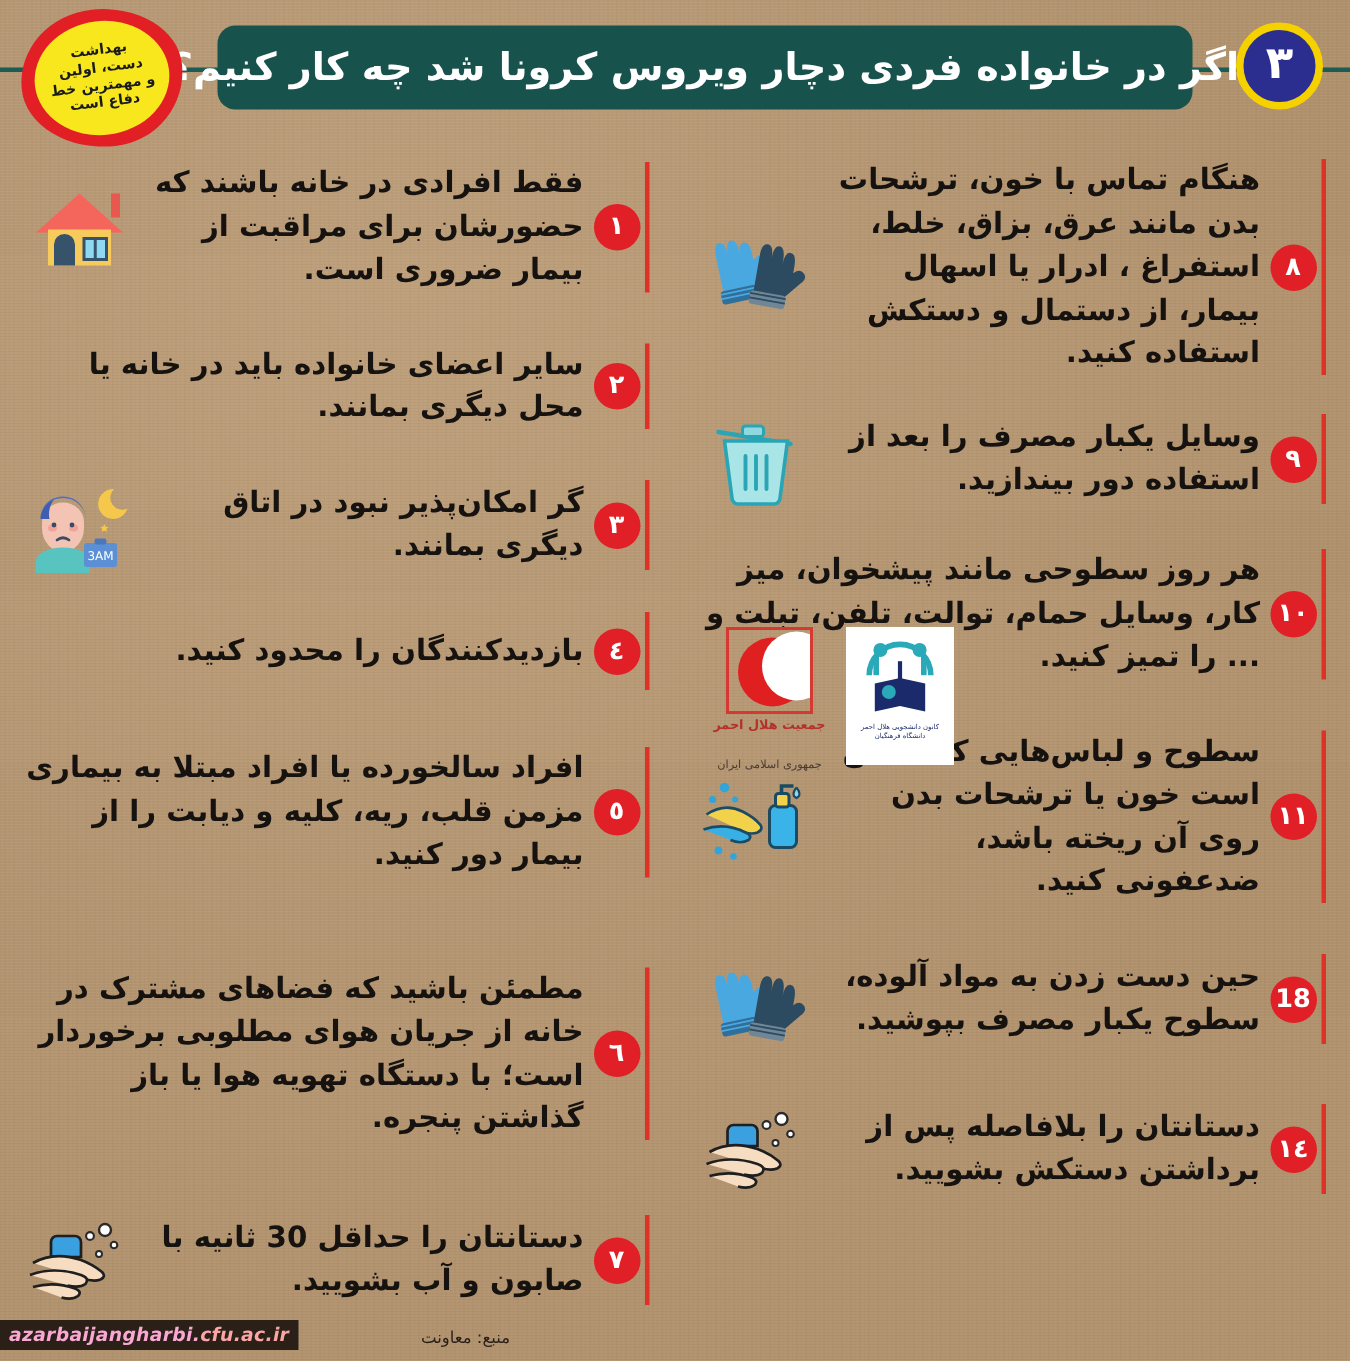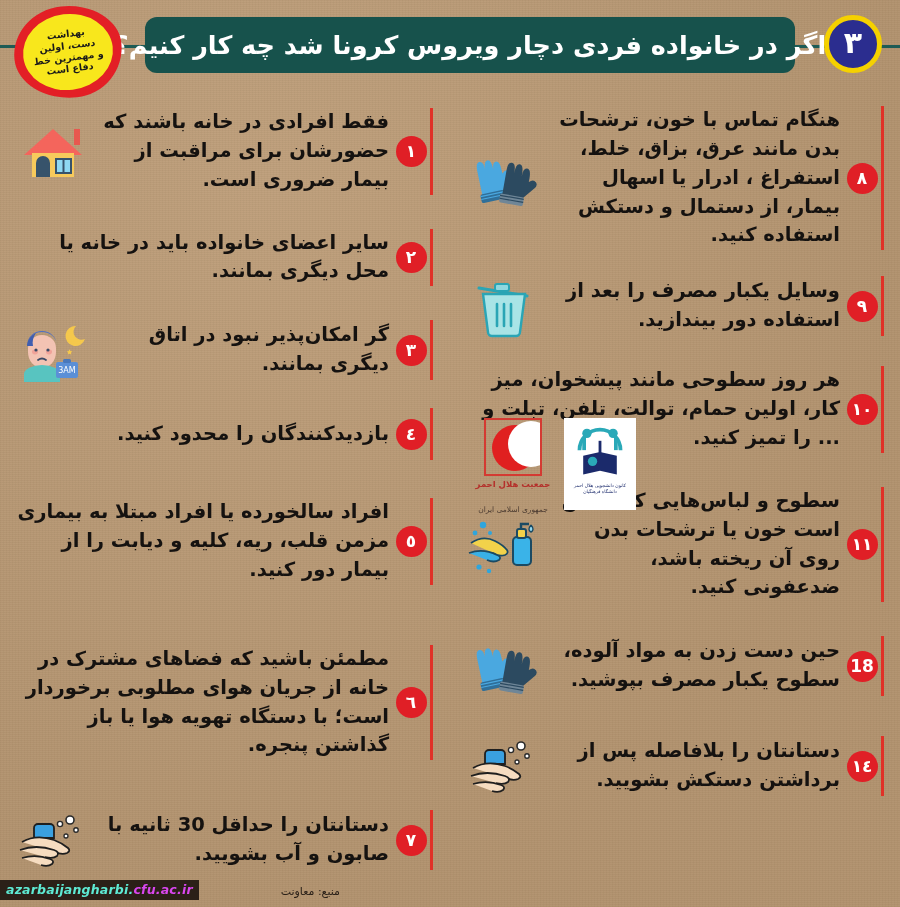--- a/index.html
+++ b/index.html
@@ -278,22 +278,22 @@
     position: absolute;
     left: 0; bottom: 3px;
     background: #2b2018;
     padding: 2px 6px 3px 6px;
     font-style: italic;
     font-weight: bold;
     font-size: 12.5px;
     letter-spacing: .2px;
     direction: ltr;
   }
-  .watermark .w1 { color: #5eead4; }
-  .watermark .w2 { color: #d946ef; }
+  .watermark .w1 { color: #f9a8d4; }
+  .watermark .w2 { color: #fca5a5; }
 </style>
 </head>
 <body>
 
 <div class="page">
 
   <div class="header">
     <div class="header-rule"></div>
 
     <div class="title-bar">
@@ -463,21 +463,21 @@
       </svg>
             </div>
           </div>
         </div>
         <div class="tip no-icon" data-idx="2">
           <div class="tip-marker">
             <div class="rule"></div>
             <div class="num">۱۰</div>
           </div>
           <div class="tip-body">
-            <div class="tip-text">هر روز سطوحی مانند پیشخوان، میز کار، اولین حمام، توالت، تلفن، تبلت و ... را تمیز کنید.</div>
+            <div class="tip-text">هر روز سطوحی مانند پیشخوان، میز کار، وسایل حمام، توالت، تلفن، تبلت و ... را تمیز کنید.</div>
           </div>
         </div>
         <div class="tip" data-idx="3">
           <div class="tip-marker">
             <div class="rule"></div>
             <div class="num">۱۱</div>
           </div>
           <div class="tip-body">
             <div class="tip-text">سطوح و لباس‌هایی که ممکن است خون یا ترشحات بدن روی آن ریخته باشد، ضدعفونی کنید.</div>
             <div class="tip-icon">

